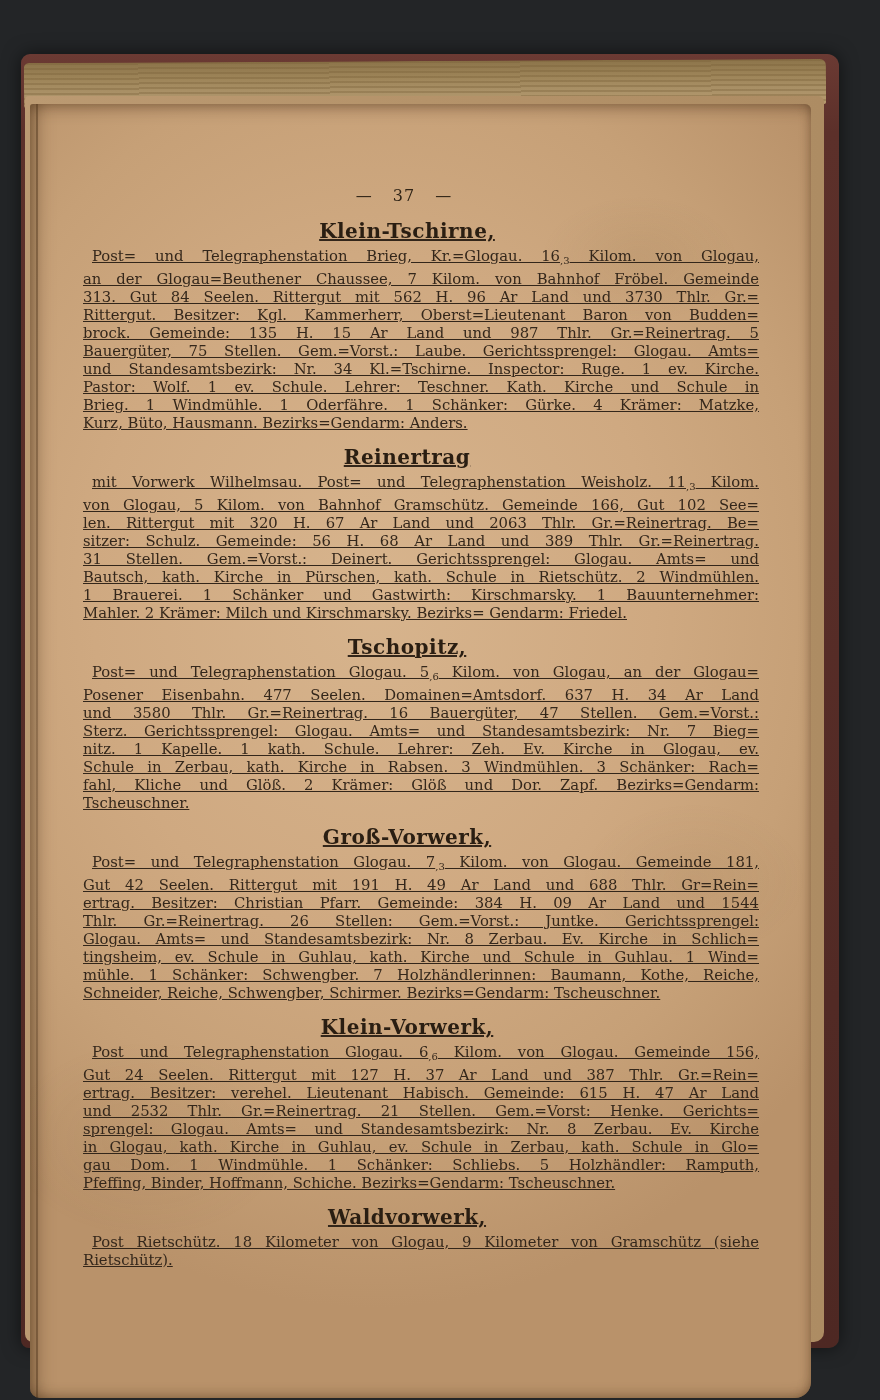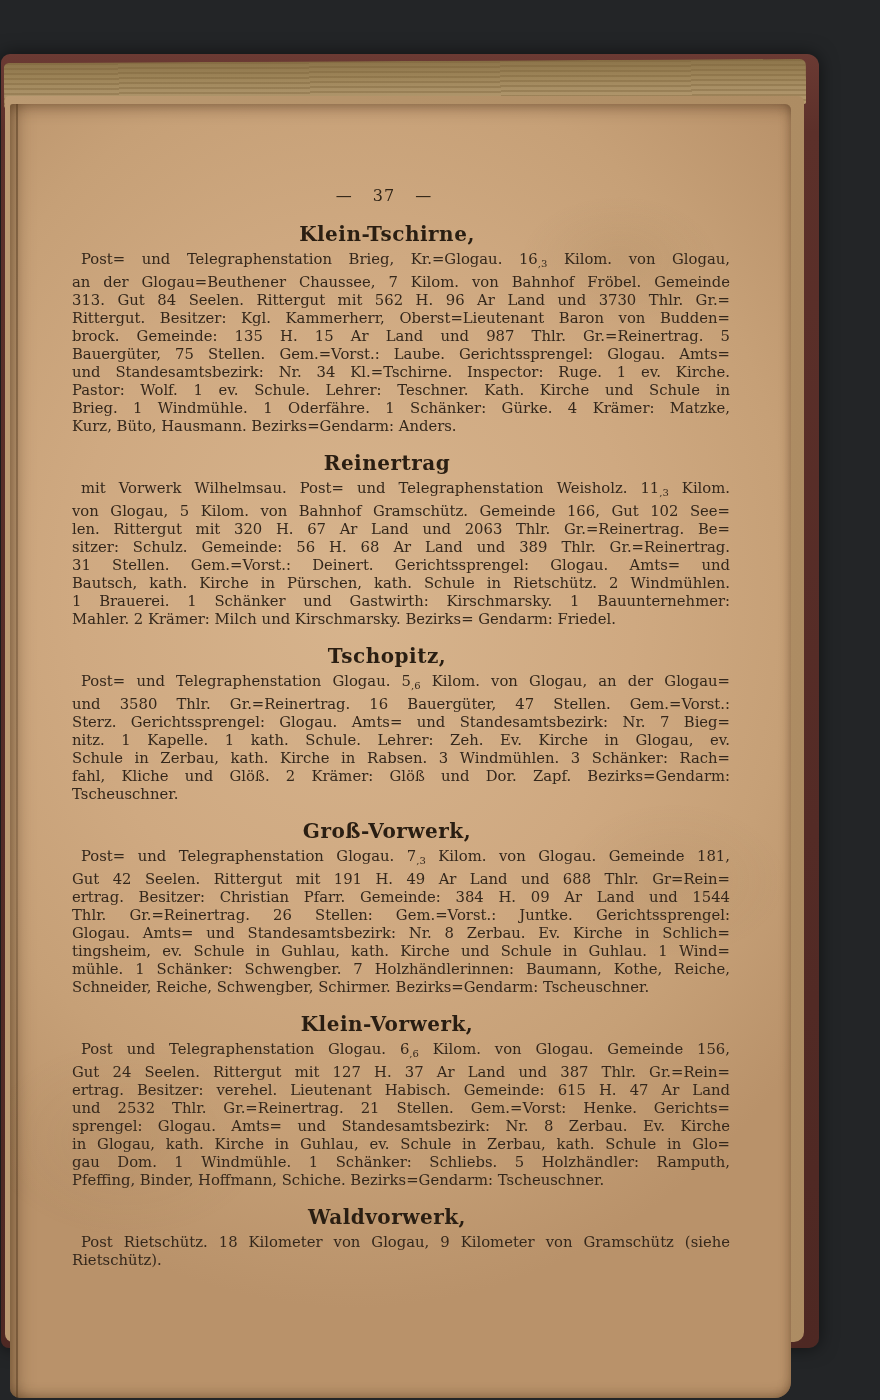--- a/index.html
+++ b/index.html
@@ -6,21 +6,21 @@
   body{
     width:880px;height:1400px;
     background:#232527;
     font-family:"DejaVu Serif", serif;
     position:relative;
     overflow:hidden;
   }
   .scene{position:absolute;inset:0;}
   
   .book{
-    position:absolute;left:1px;top:54px;width:818px;height:1294px;
+    position:absolute;left:21px;top:54px;width:818px;height:1294px;
     background:linear-gradient(to bottom,#6b3a33 0%,#5c302a 6%,#542b26 60%,#4e2823 100%);
     border-radius:9px 12px 10px 8px;
     box-shadow:0 0 18px rgba(0,0,0,.55);
   }
   
   .fore-edge{
     position:absolute;left:3px;top:7px;right:13px;height:45px;
     background:
       repeating-linear-gradient(to bottom, rgba(120,95,55,.35) 0 2px, rgba(0,0,0,0) 2px 5px),
       linear-gradient(to bottom,#8c744a 0%,#9d8458 35%,#ab9268 70%,#b79a6e 100%);
@@ -70,21 +70,21 @@
     color:#2f2316;
   }
   .section-heading{
     text-align:center;
     font-weight:bold;
     font-size:20px;line-height:25px;
     margin:13px 0 3px -28px;
     color:#2a1e12;
     letter-spacing:.5px;
   }
-  .section{margin:16px;}
+  .section{margin:7px;text-decoration:underline;}
   .line{
     font-size:14.8px;line-height:18px;
     text-align:justify;
     text-align-last:justify;
     white-space:normal;
     color:#34271b;
   }
   .line.first{text-indent:9px;}
   .line.last{text-align-last:left;}
   .dsub{font-size:10px;vertical-align:-3px;}
@@ -122,20 +122,21 @@
               <div class="line">len. Rittergut mit 320 H. 67 Ar Land und 2063 Thlr. Gr.=Reinertrag. Be=</div>
               <div class="line">sitzer: Schulz. Gemeinde: 56 H. 68 Ar Land und 389 Thlr. Gr.=Reinertrag.</div>
               <div class="line">31 Stellen. Gem.=Vorst.: Deinert. Gerichtssprengel: Glogau. Amts= und</div>
               <div class="line">Bautsch, kath. Kirche in Pürschen, kath. Schule in Rietschütz. 2 Windmühlen.</div>
               <div class="line">1 Brauerei. 1 Schänker und Gastwirth: Kirschmarsky. 1 Bauunternehmer:</div>
               <div class="line last">Mahler. 2 Krämer: Milch und Kirschmarsky. Bezirks= Gendarm: Friedel.</div>
             </div>
             <div class="section">
               <div class="section-heading">Tschopitz,</div>
               <div class="line first">Post= und Telegraphenstation Glogau. 5<span class="dsub">,6</span> Kilom. von Glogau, an der Glogau=</div>
+              <div class="line">Posener Eisenbahn. 477 Seelen. Domainen=Amtsdorf. 637 H. 34 Ar Land</div>
               <div class="line">und 3580 Thlr. Gr.=Reinertrag. 16 Bauergüter, 47 Stellen. Gem.=Vorst.:</div>
               <div class="line">Sterz. Gerichtssprengel: Glogau. Amts= und Standesamtsbezirk: Nr. 7 Bieg=</div>
               <div class="line">nitz. 1 Kapelle. 1 kath. Schule. Lehrer: Zeh. Ev. Kirche in Glogau, ev.</div>
               <div class="line">Schule in Zerbau, kath. Kirche in Rabsen. 3 Windmühlen. 3 Schänker: Rach=</div>
               <div class="line">fahl, Kliche und Glöß. 2 Krämer: Glöß und Dor. Zapf. Bezirks=Gendarm:</div>
               <div class="line last">Tscheuschner.</div>
             </div>
             <div class="section">
               <div class="section-heading">Groß-Vorwerk,</div>
               <div class="line first">Post= und Telegraphenstation Glogau. 7<span class="dsub">,3</span> Kilom. von Glogau. Gemeinde 181,</div>

